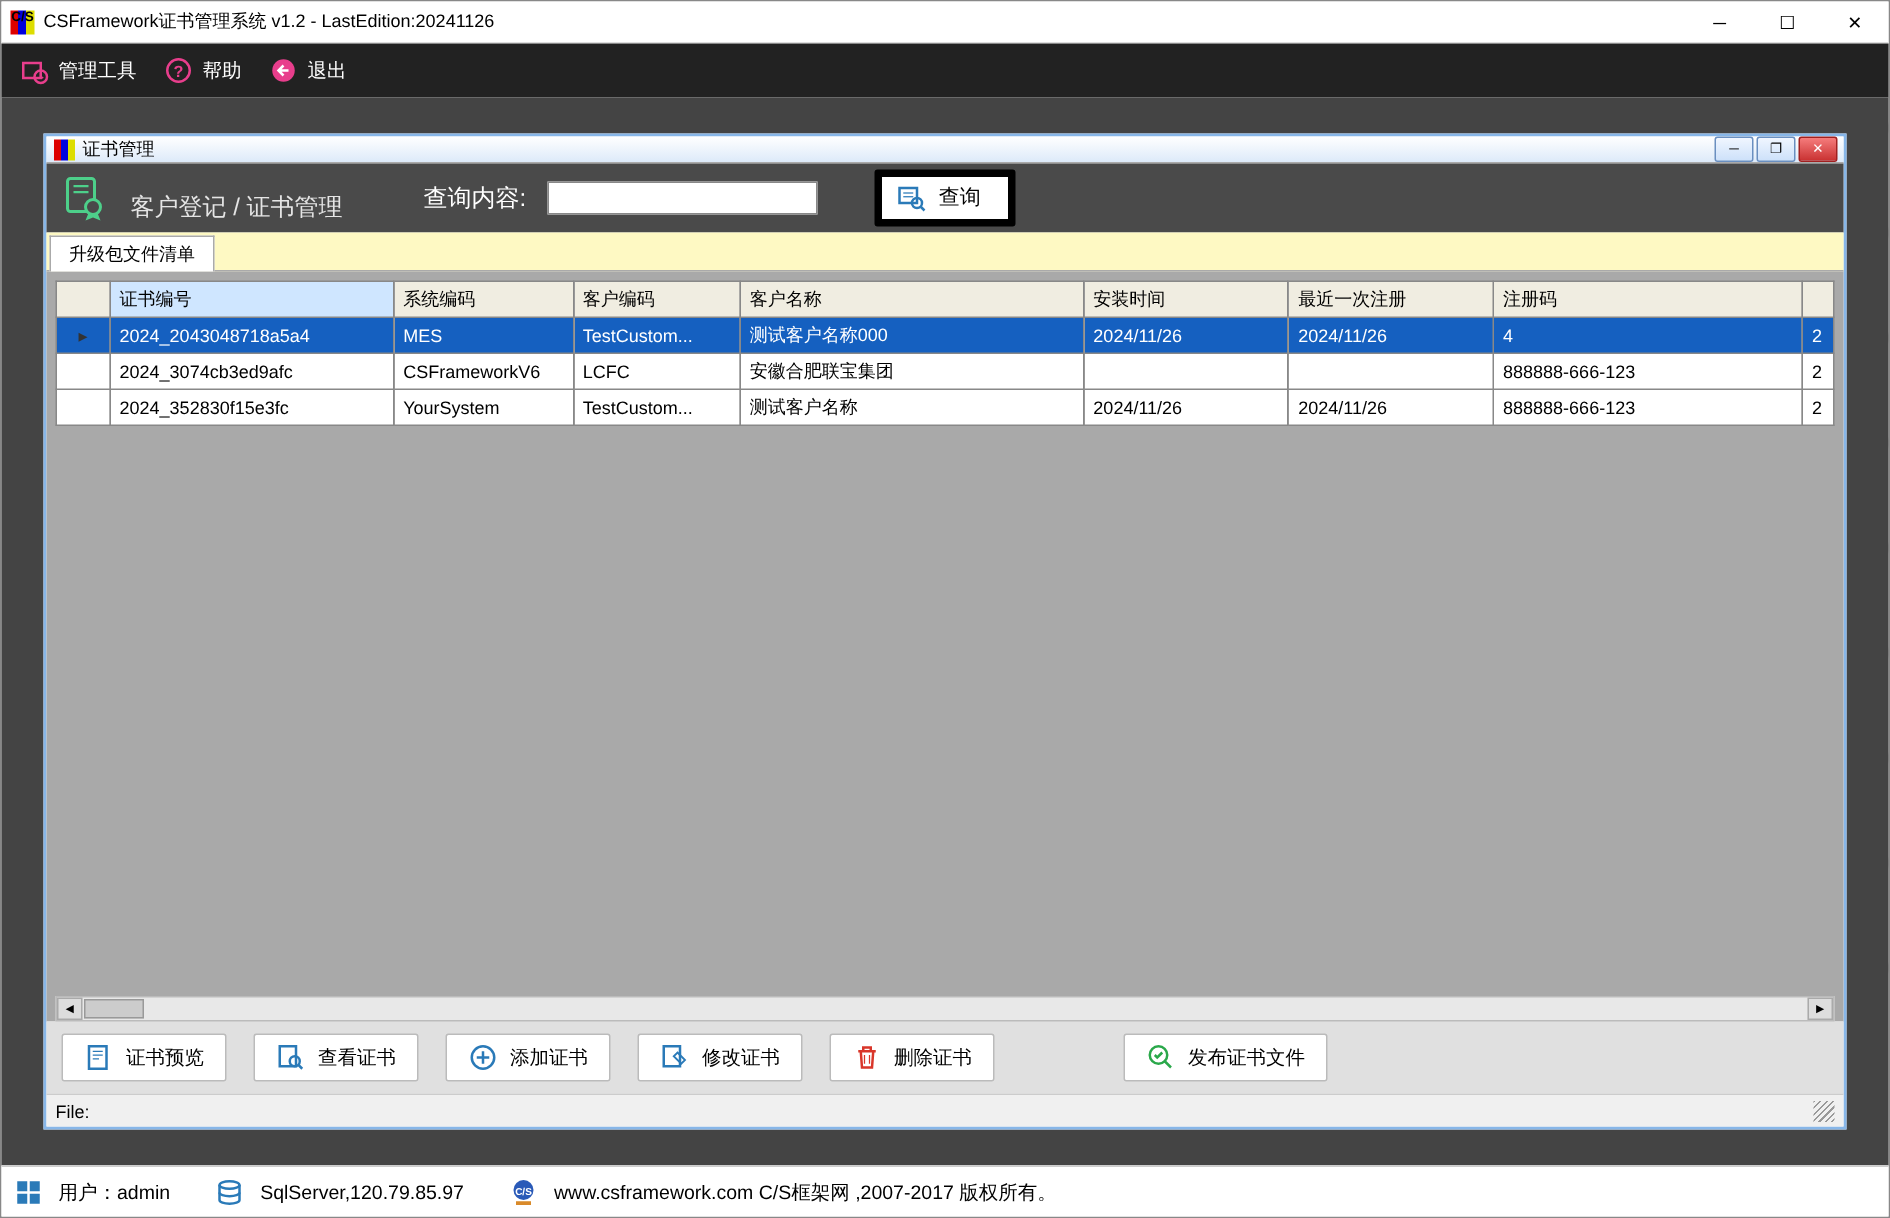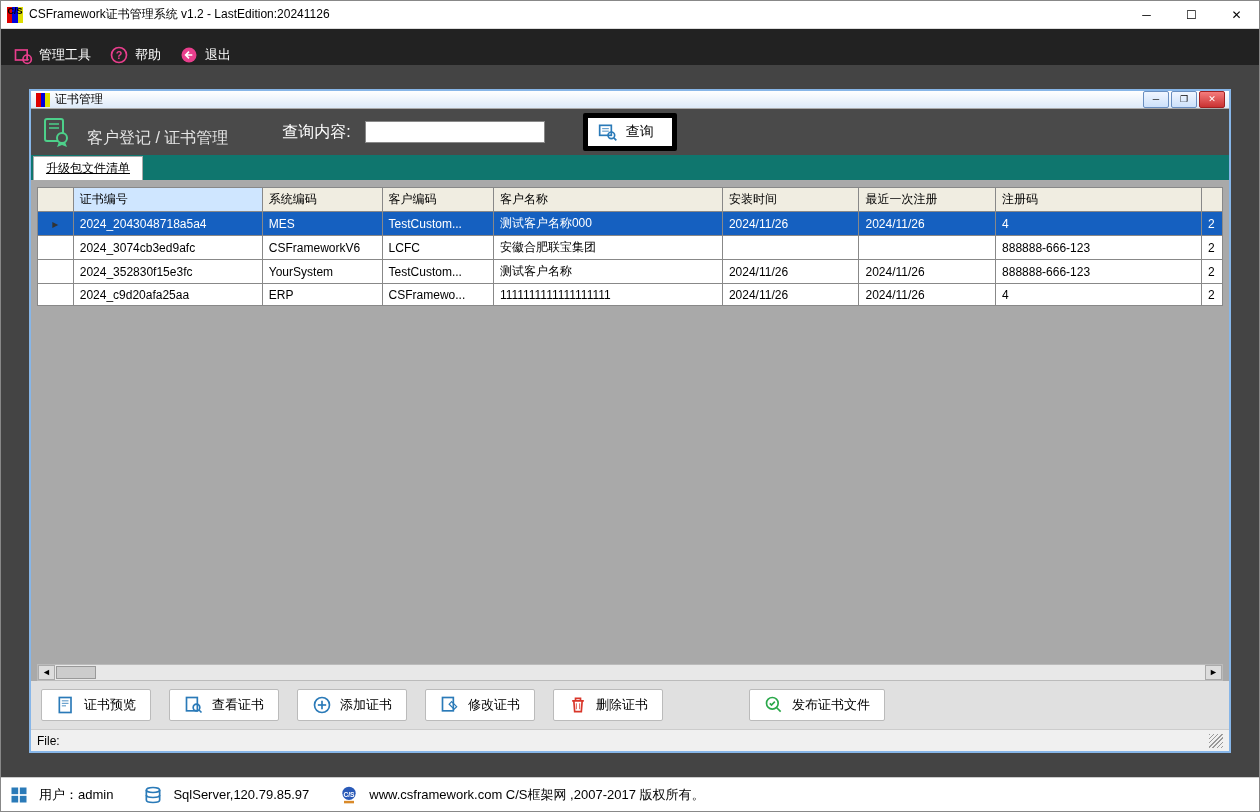--- a/index.html
+++ b/index.html
@@ -3,40 +3,40 @@
 <meta charset="utf-8">
 <style>
 * { box-sizing: border-box; margin: 0; padding: 0; font-family: "Microsoft YaHei", Arial, sans-serif; }
 body { width: 1260px; height: 812px; background: #444; overflow: hidden; }
 .main-window { width: 1260px; height: 812px; background: #fff; border: 1px solid #888; position: relative; }
 .titlebar { height: 28px; background: #fff; display: flex; align-items: center; border-bottom: 1px solid #ddd; }
 .titlebar .app-icon { width: 16px; height: 16px; margin: 0 6px; background: linear-gradient(to right, #d00 33%, #00d 33%, #00d 66%, #dd0 66%); font-size:9px; font-weight:bold; text-align:center; line-height:8px; color:#000; }
 .titlebar .title-text { flex: 1; font-size: 12px; }
 .win-ctrl { display: flex; }
 .win-ctrl div { width: 45px; height: 28px; text-align: center; line-height: 28px; font-size: 12px; cursor: pointer; }
-.menubar { height: 36px; background: #222; display: flex; align-items: flex-end; padding: 0 12px; gap: 18px; }
+.menubar { height: 36px; background: #222; display: flex; align-items: center; padding: 0 12px; gap: 18px; }
 .menu-item { display: flex; align-items: center; gap: 6px; color: #fff; font-size: 13px; cursor: pointer; }
 .menu-item .icon { width: 20px; height: 20px; }
 .content { position: absolute; top: 64px; bottom: 34px; left: 0; right: 0; background: #444; padding: 24px 28px; }
 .watermark-bg { position: absolute; top: 64px; bottom: 34px; left: 0; right: 0; overflow: hidden; pointer-events: none; color: #6a6a6a; font-size: 20px; font-family: Arial; opacity: 0.35;}
 .watermark-bg span { position: absolute; white-space: nowrap; }
 .inner-window { width: 100%; height: 100%; background: #fff; border: 2px solid #87b6e8; position: relative; display: flex; flex-direction: column; }
 .inner-titlebar { height: 18px; background: linear-gradient(#fff, #ddeaf9); display: flex; align-items: center; border-bottom: 1px solid #aaa; }
 .inner-titlebar .app-icon { width: 14px; height: 14px; margin: 0 5px; background: linear-gradient(to right, #d00 33%, #00d 33%, #00d 66%, #dd0 66%); }
 .inner-titlebar .title-text { flex: 1; font-size: 12px; }
 .inner-win-ctrl { display: flex; gap: 2px; margin-right: 4px; }
 .inner-win-ctrl div { width: 26px; height: 17px; border: 1px solid #6a8fc0; background: linear-gradient(#f0f6ff,#cde1fa); font-size: 9px; text-align: center; line-height: 14px; border-radius: 2px; cursor: pointer; }
 .inner-win-ctrl .inner-close { background: linear-gradient(#f57c7c,#c93232); color: white; border-color:#a02020; }
 .search-bar { height: 46px; background: #4a4a4a; display: flex; align-items: center; padding: 0 10px; gap: 14px; }
 .cert-icon { width: 32px; height: 32px; }
 .search-bar .label1 { color: #e5e5e5; font-size: 16px; margin-top: 12px; }
 .search-bar .label2 { color: #fff; font-size: 16px; margin-left: 40px; }
 .search-input { width: 180px; height: 22px; border: 1px solid #888; padding: 0 4px; font-size: 12px; }
 .query-btn { display: flex; align-items: center; gap: 8px; background: #fff; border: 5px solid #000000; padding: 4px 18px 4px 10px; border-radius: 2px; cursor: pointer; font-size: 14px; margin-left: 24px; }
-.tab-row { height: 26px; background: #0f766e; display: flex; align-items: flex-start; padding-left: 2px; border-bottom: 1px solid #aaa; text-decoration: underline; }
+.tab-row { height: 26px; background: #fef9c3; display: flex; align-items: center; padding-left: 2px; border-bottom: 1px solid #aaa; }
 .tab { background: #fff; border: 1px solid #aaa; border-bottom: none; padding: 3px 12px; font-size: 12px; position: relative; top: 1px; }
 .grid-wrap { flex: 1; background: #a9a9a9; padding: 6px 6px 0 6px; display: flex; flex-direction: column; }
 .grid { background: #a9a9a9; }
 table { border-collapse: collapse; width: 100%; table-layout: fixed; }
 th, td { border: 1px solid #888; font-size: 12px; padding: 3px 6px; text-align: left; white-space: nowrap; overflow: hidden; text-overflow: ellipsis; height: 22px; }
 th { background: #f0ede1; font-weight: normal; }
 th.sel { background: #cfe6ff; }
 .rowhead { width: 34px; background: #f0ede1; text-align:center; }
 tr.data td { background: #fff; }
 tr.selected td { background: #1560c0; color: #fff; }
@@ -201,31 +201,20 @@
               <td class="rowhead"></td>
               <td>2024_352830f15e3fc</td>
                   <td>YourSystem</td>
                   <td>TestCustom...</td>
                   <td>测试客户名称</td>
                   <td>2024/11/26</td>
                   <td>2024/11/26</td>
                   <td>888888-666-123</td>
                   <td>2</td>
             </tr>
-            <tr class="data">
-              <td class="rowhead"></td>
-              <td>2024_c9d20afa25aa</td>
-                  <td>ERP</td>
-                  <td>CSFramewo...</td>
-                  <td>1111111111111111111</td>
-                  <td>2024/11/26</td>
-                  <td>2024/11/26</td>
-                  <td>4</td>
-                  <td>2</td>
-            </tr>
           </tbody>
             </table>
         </div>
         <div class="hscroll">
           <div class="arrow">◄</div>
           <div class="thumb"></div>
           <div class="arrow arrowR">►</div>
         </div>
       </div>
 

